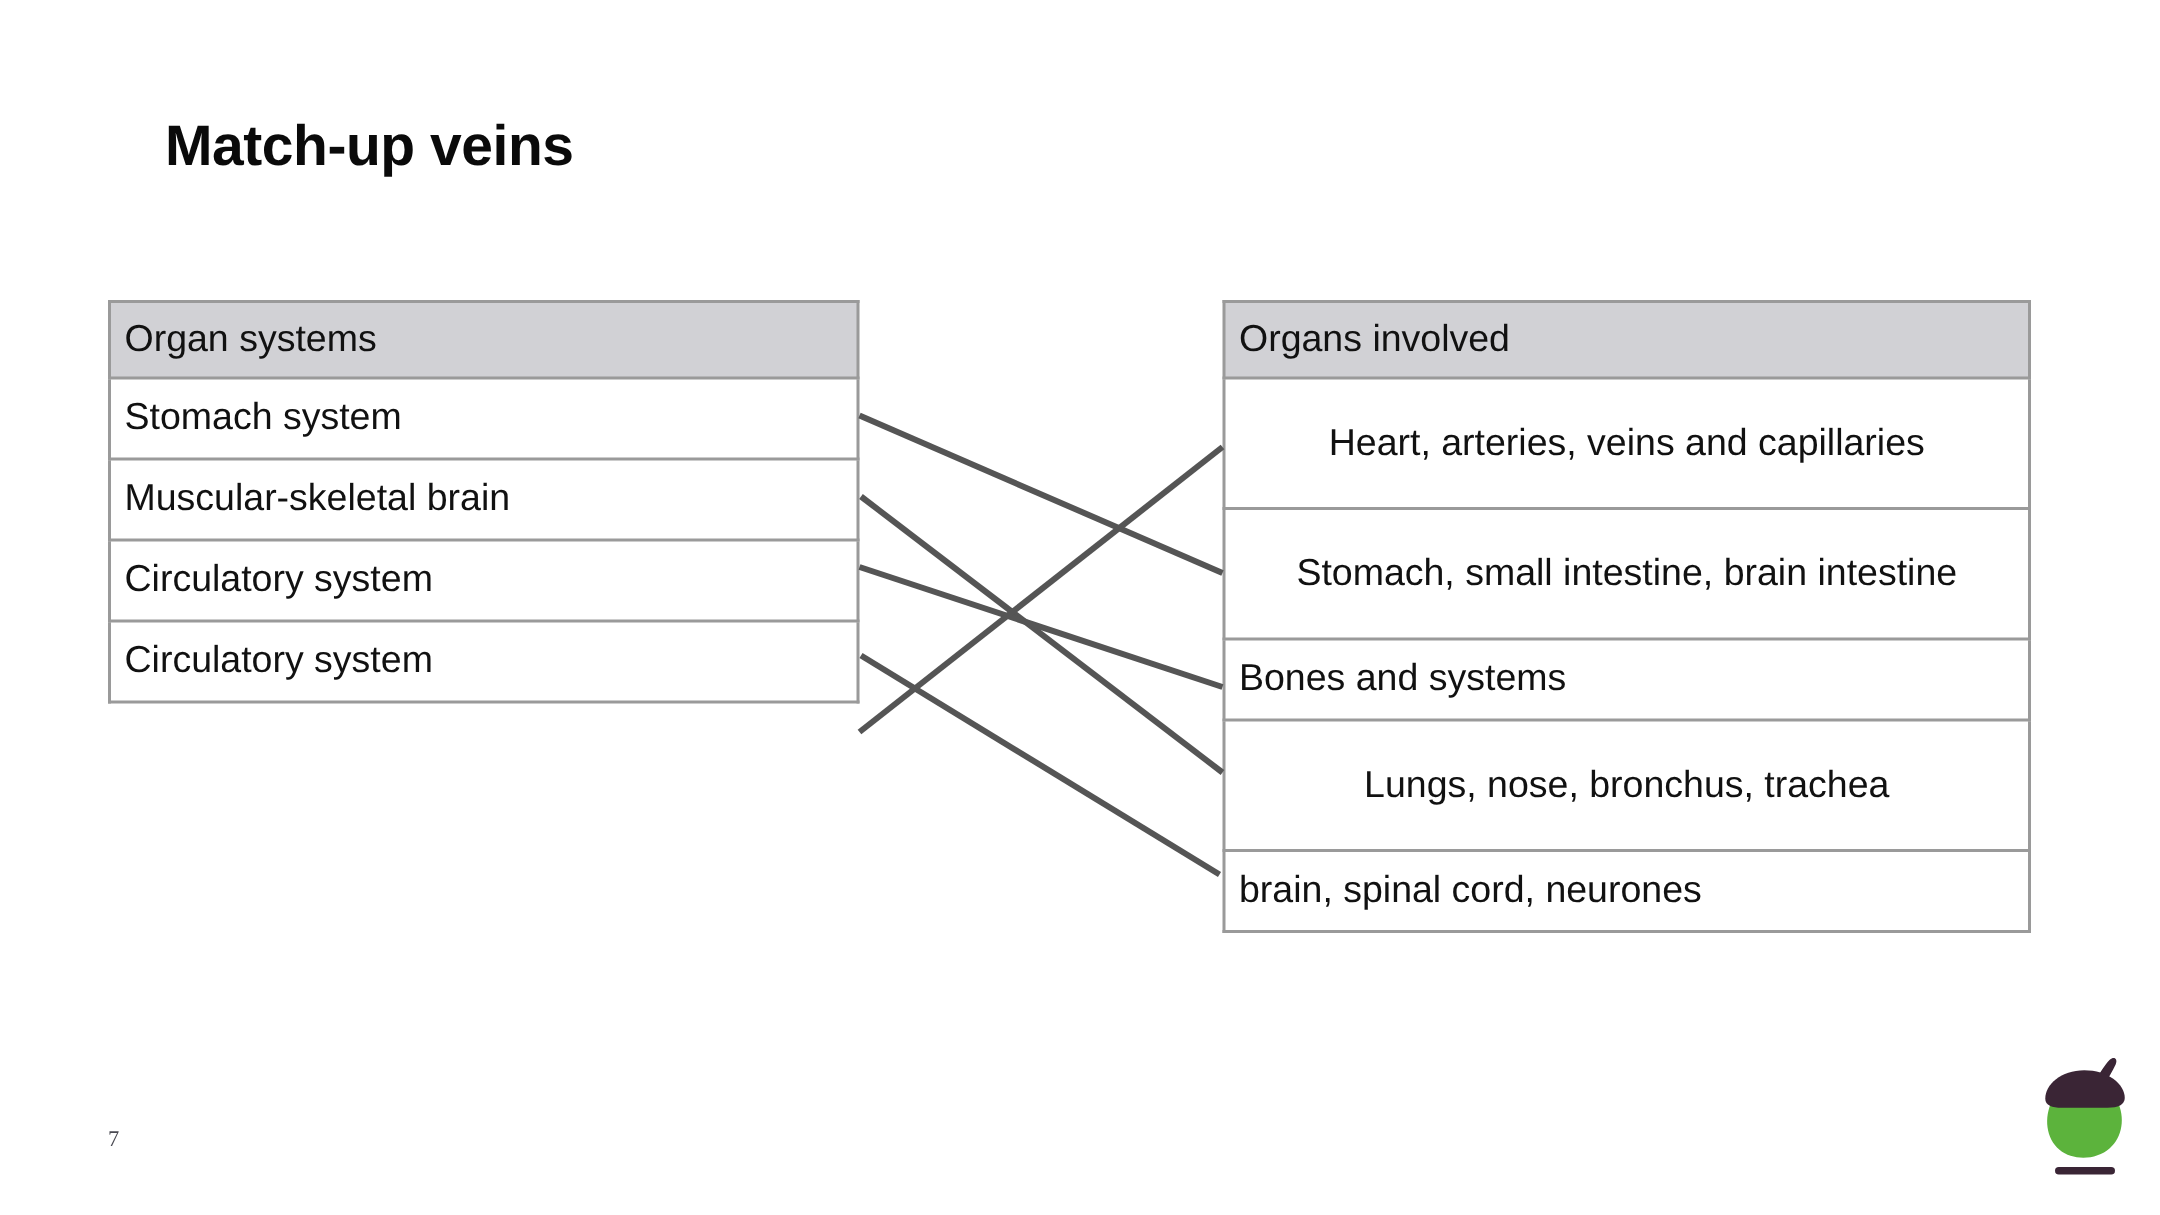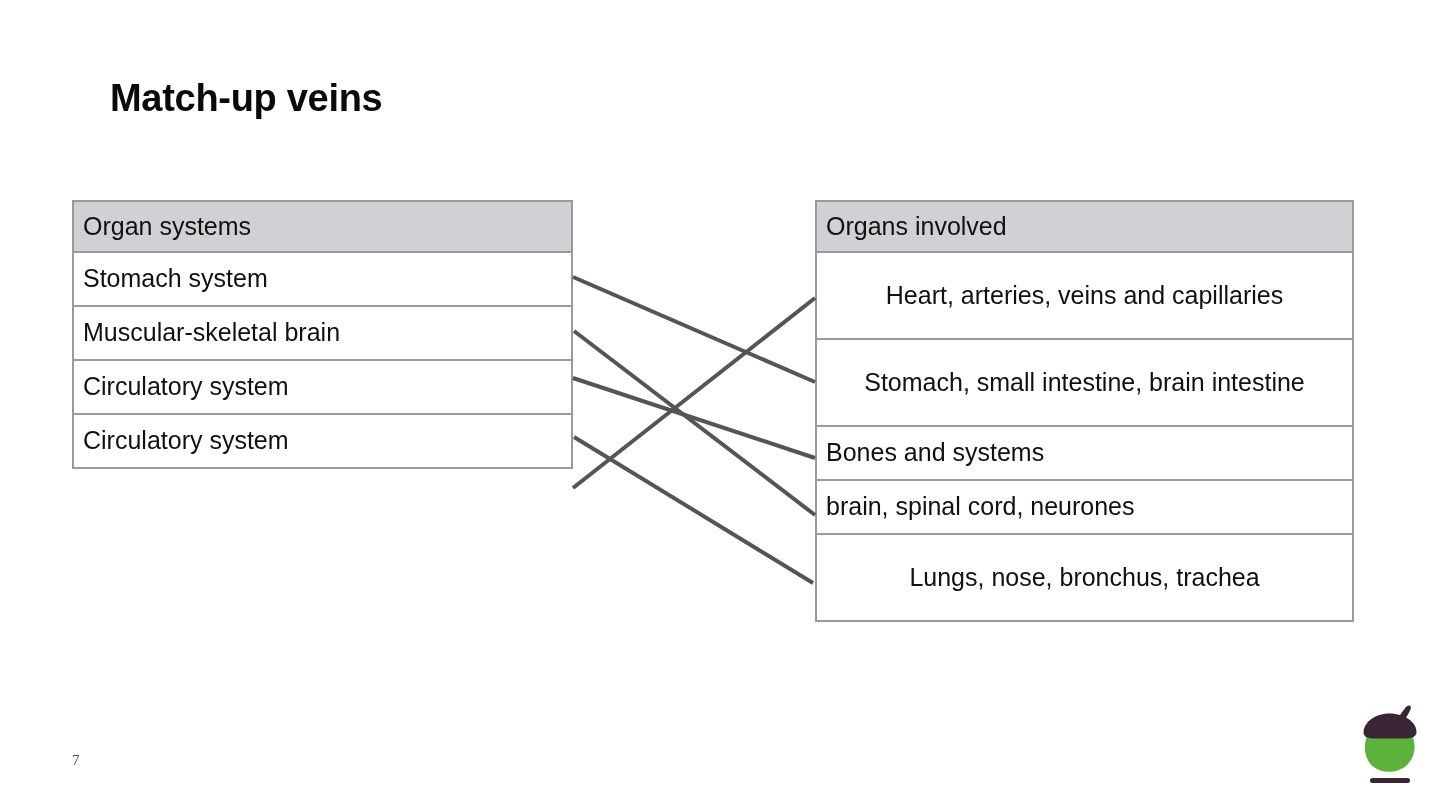--- a/index.html
+++ b/index.html
@@ -137,24 +137,24 @@
       <tr>
         <td class="two-line">Heart, arteries, veins and capillaries</td>
       </tr>
       <tr>
         <td class="two-line">Stomach, small intestine, brain intestine</td>
       </tr>
       <tr>
         <td class="one-line">Bones and systems</td>
       </tr>
       <tr>
-        <td class="one-line">brain, spinal cord, neurones</td>
+        <td class="two-line">Lungs, nose, bronchus, trachea</td>
       </tr>
       <tr>
-        <td class="two-line">Lungs, nose, bronchus, trachea</td>
+        <td class="one-line">brain, spinal cord, neurones</td>
       </tr>
     </tbody>
   </table>
 
   <svg id="connectors" viewBox="0 0 1440 810" width="1440" height="810" xmlns="http://www.w3.org/2000/svg">
       <line x1="573" y1="277" x2="815" y2="382" stroke="#555555" stroke-width="4" stroke-linecap="butt"></line>
       <line x1="574" y1="331" x2="815" y2="515" stroke="#555555" stroke-width="4" stroke-linecap="butt"></line>
       <line x1="573" y1="378" x2="815" y2="458" stroke="#555555" stroke-width="4" stroke-linecap="butt"></line>
       <line x1="574" y1="437" x2="813" y2="583" stroke="#555555" stroke-width="4" stroke-linecap="butt"></line>
       <line x1="573" y1="488" x2="815" y2="298" stroke="#555555" stroke-width="4" stroke-linecap="butt"></line>

